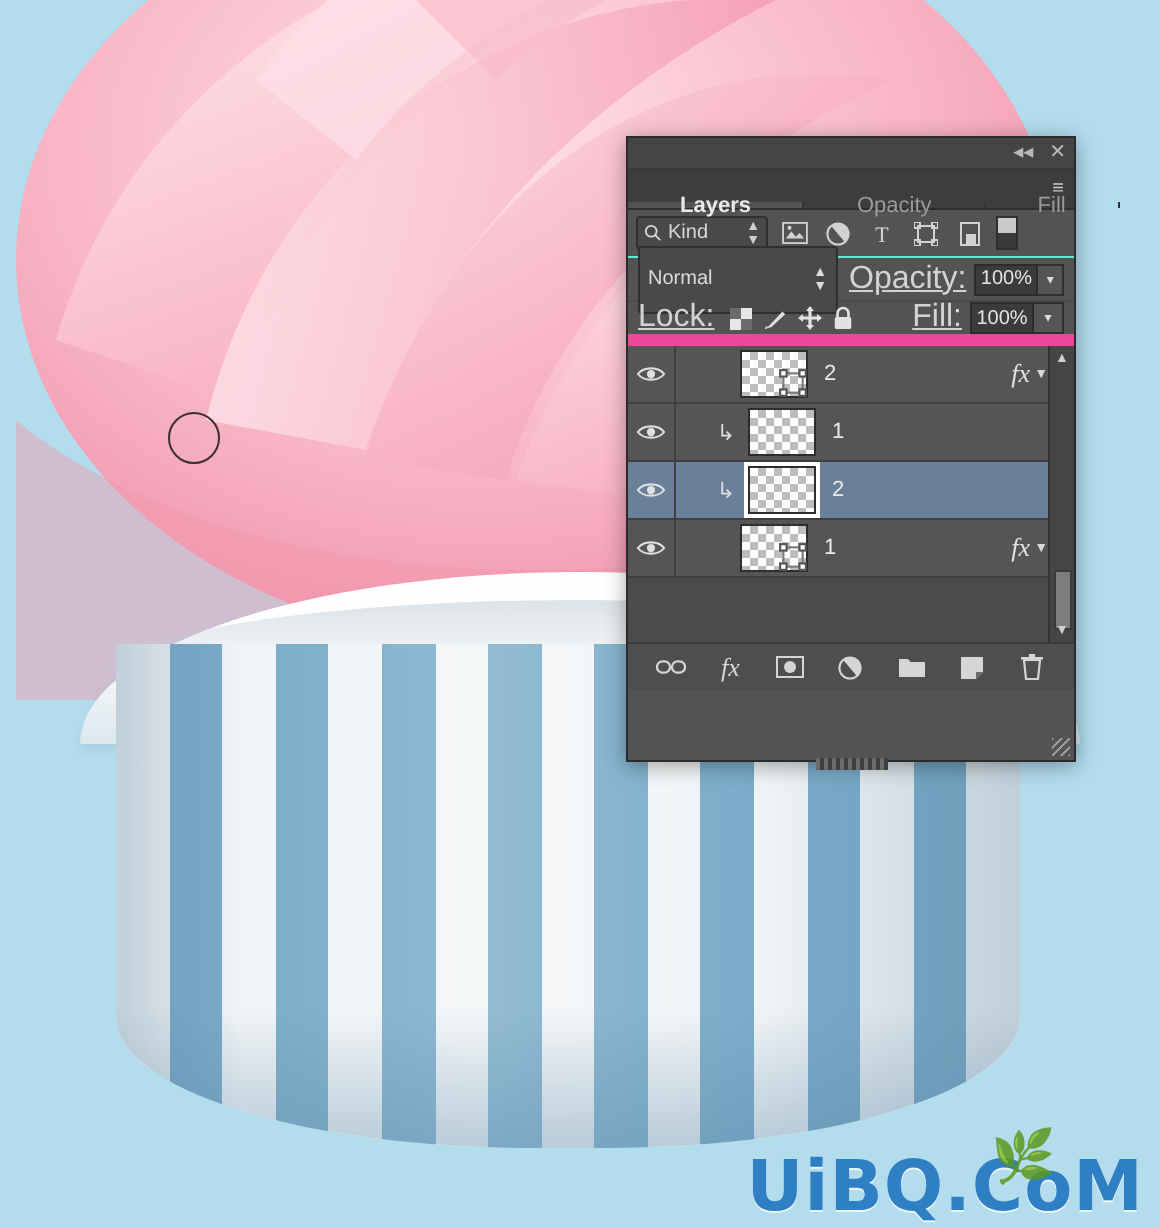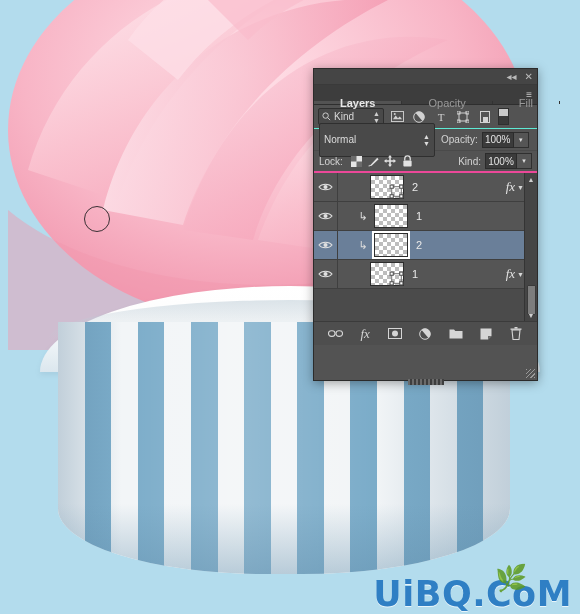--- a/index.html
+++ b/index.html
@@ -102,28 +102,28 @@
   .toggle-swatch { width: 11px; height: 17px; border: 1px solid #2f2f2f;
     background: linear-gradient(180deg,#c9c9c9 0 50%, #3a3a3a 50% 100%); cursor: pointer; }
 
   .blend-row, .lock-row { height: 22px; display: flex; align-items: center; padding: 0 5px; background: #535353; }
   .blend-row { border-bottom: 1px solid #4a4a4a; }
   .blend-select {
     width: 116px; height: 17px; background: #494949; border: 1px solid #2f2f2f; border-radius: 2px;
     display: flex; align-items: center; padding: 16px 4px; color: #dcdcdc; font-size: 10px; cursor: pointer;
   }
   .blend-select .arrows { margin-left: auto; font-size: 7px; line-height: 7px; }
-  .lbl { font-size: 10px; color: #d3d3d3; }
+  .lbl { font-size: 16px; color: #d3d3d3; text-decoration: underline; }
   .numbox {
     height: 16px; min-width: 32px; background: #3b3b3b; border: 1px solid #2b2b2b;
     color: #e4e4e4; font-size: 10px; display: flex; align-items: center; justify-content: center; cursor: text;
   }
   .numcaret { width: 15px; height: 16px; background: #555; border: 1px solid #2f2f2f; border-left: none;
     display: flex; align-items: center; justify-content: center; font-size: 7px; color: #ddd; cursor: pointer; }
-  .lock-row { border-bottom: 2px solid #ec4899; }
+  .lock-row { border-bottom: 6px solid #ec4899; }
   .lock-ico { width: 17px; height: 16px; display: flex; align-items: center; justify-content: center; cursor: pointer; }
 
   
   .layer-list { position: relative; background: #4b4b4b; height: 148px; overflow: hidden; }
   .layer-row {
     height: 29px; display: flex; align-items: center; border-bottom: 1px solid #3f3f3f;
     background: #555555; position: relative; cursor: pointer;
   }
   .layer-row.selected { background: #6a7f99; }
   .eye-cell { width: 24px; height: 100%; display: flex; align-items: center; justify-content: center;
@@ -342,21 +342,21 @@
         <svg width="12" height="12" viewBox="0 0 12 12">
             <path d="M6 0 L8 2.5 H6.8 V5.2 H9.5 V4 L12 6 L9.5 8 V6.8 H6.8 V9.5 H8 L6 12 L4 9.5 H5.2 V6.8 H2.5 V8 L0 6 L2.5 4 V5.2 H5.2 V2.5 H4 Z" fill="#e2e2e2"></path>
           </svg>
       </div>
       <div class="lock-ico">
         <svg width="11" height="12" viewBox="0 0 12 13">
             <path d="M3 6 V4 a3 3 0 0 1 6 0 V6" fill="none" stroke="#e2e2e2" stroke-width="1.4"></path>
             <rect x="1.5" y="6" width="9" height="6.5" rx="1" fill="#e2e2e2"></rect>
           </svg>
       </div>
-      <span class="lbl" style="margin-left:auto;">Kind:</span>
+      <span class="lbl" style="margin-left:auto;">Fill:</span>
       <div class="numbox" style="margin-left:4px;">100%</div>
       <div class="numcaret">▾</div>
     </div>
 
     <div class="layer-list" id="layerList">
       <div class="layer-row">
           <div class="eye-cell">
             <svg width="15" height="10" viewBox="0 0 16 10">
               <path d="M1 5 C4 1, 12 1, 15 5 C12 9, 4 9, 1 5 Z" fill="none" stroke="#e0e0e0" stroke-width="1.1"></path>
               <circle cx="8" cy="5" r="2.2" fill="#e0e0e0"></circle>

